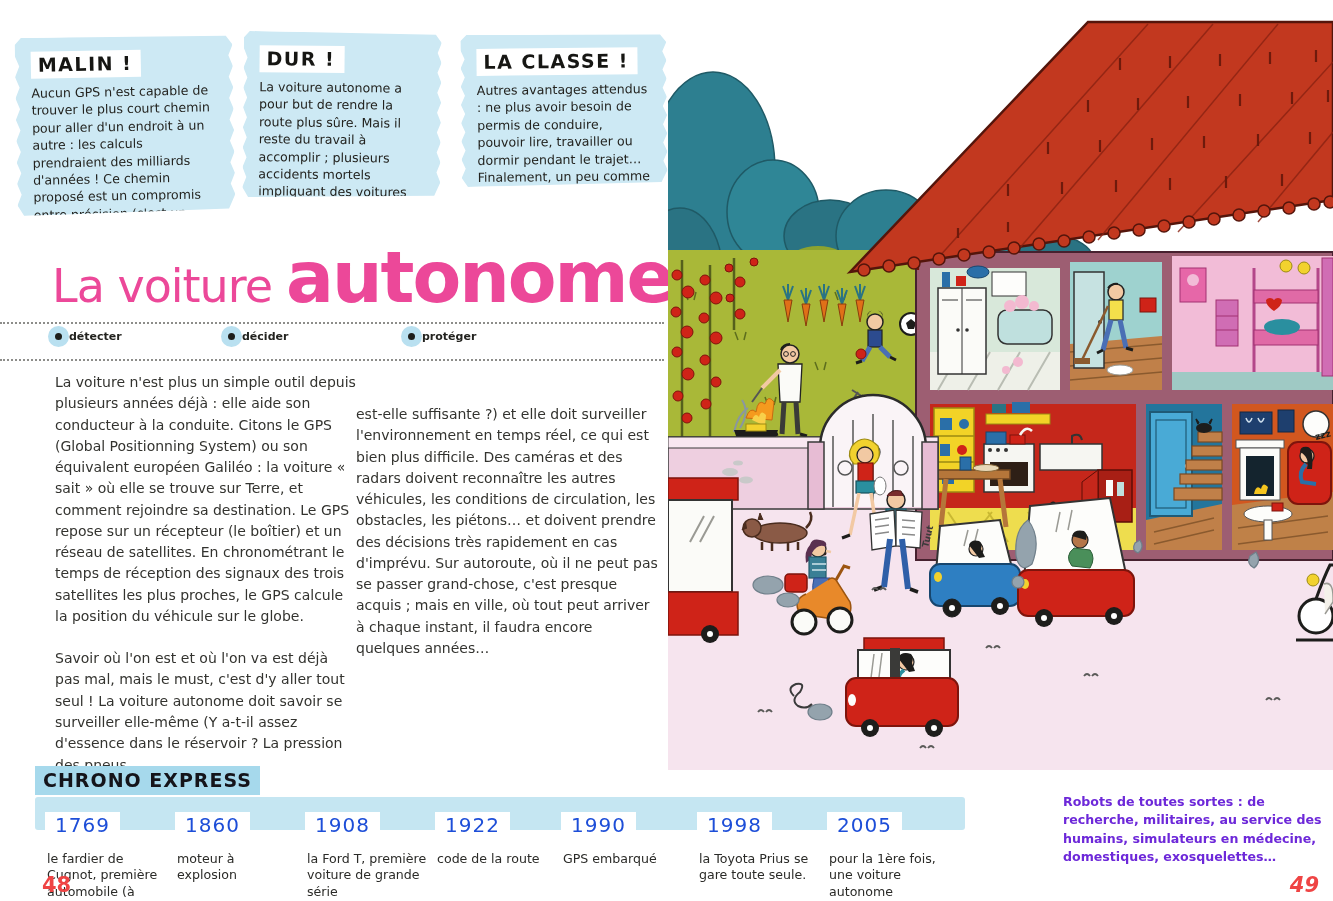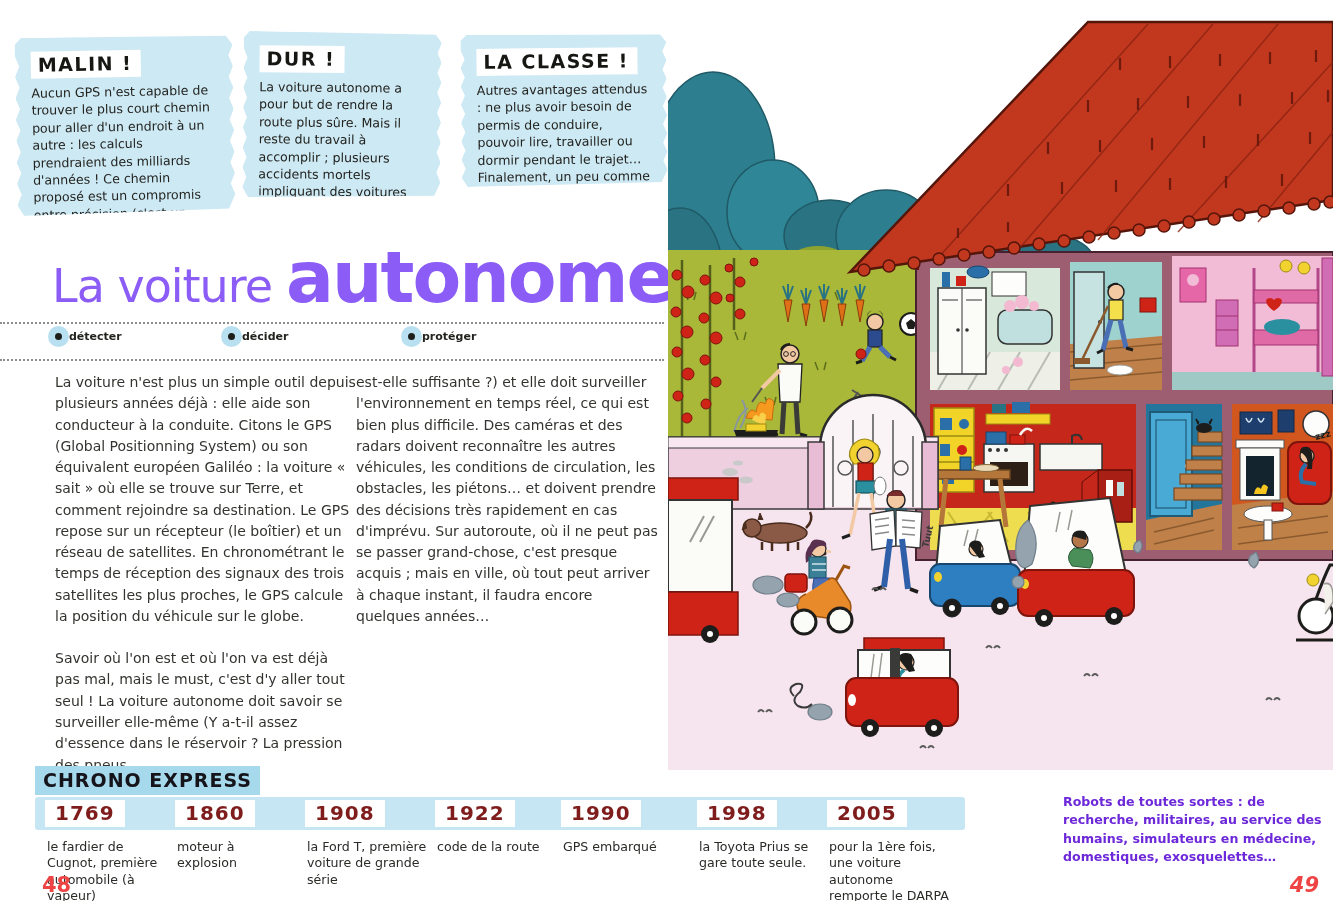--- a/index.html
+++ b/index.html
@@ -21,21 +21,21 @@
     font-weight:bold;font-size:19px;letter-spacing:1.5px;
     padding:2px 9px 3px 7px;margin-bottom:6px;
   }
   .info-box p{margin:0;font-size:12.6px;line-height:1.38;font-weight:500;}
   .box1{left:16px;top:36px;width:218px;height:178px;transform:rotate(-1.1deg);}
   .box2{left:243px;top:32px;width:198px;height:166px;transform:rotate(0.6deg);}
   .box3{left:461px;top:34px;width:206px;height:152px;transform:rotate(-0.6deg);}
   
   .title{
     position:absolute;left:52px;top:236px;margin:0;
-    display:flex;align-items:baseline;gap:14px;color:#8b5cf6;white-space:nowrap;
+    display:flex;align-items:baseline;gap:14px;color:#ec4899;white-space:nowrap;
   }
   .title .title-prefix{font-size:46px;font-weight:500;letter-spacing:-1px;}
   .title .title-main{font-size:71px;font-weight:bold;letter-spacing:-2px;text-align:right;}
   
   .rule{position:absolute;left:0;width:664px;border-top:2px dotted #8d8d8a;height:0;}
   .rule-top{top:322px;}
   .rule-bottom{top:359px;}
   .tags{position:absolute;top:330px;left:0;width:664px;height:26px;}
   .tag{position:absolute;font-size:11px;font-weight:600;color:#23231f;display:flex;align-items:center;}
   .tag .dot{
@@ -43,32 +43,32 @@
     margin-right:7px;position:relative;flex:0 0 auto;
   }
   .tag .dot::before{
     content:"";position:absolute;left:-7px;top:-7px;width:21px;height:21px;
     background:#b9e0f0;border-radius:50%;z-index:-1;
   }
   .tag1{left:55px;} .tag2{left:228px;} .tag3{left:408px;}
   
   .col{position:absolute;top:372px;width:302px;font-size:14px;line-height:1.52;color:#33332f;}
   .col p{margin:0 0 21px 0;}
-  .col1{left:55px;} .col2{left:356px;}
+  .col1{left:55px;} .col2{left:356px;margin-top:32px;}
   
   .timeline{position:absolute;left:35px;top:766px;width:940px;height:130px;}
   .tl-header{
     position:absolute;left:0;top:0;background:#a6d9ec;color:#14141a;
     font-weight:bold;font-size:19px;letter-spacing:1px;padding:3px 8px 4px 8px;
   }
   .tl-bar{position:absolute;left:0;top:31px;width:930px;height:33px;background:#c5e6f2;border-radius:3px;}
   .tl-event{position:absolute;top:34px;width:122px;}
   .tl-year{
-    display:inline-block;background:#ffffff;color:#7f1d1d;
-    font-weight:bold;font-size:20px;letter-spacing:1px;padding:1px 10px 2px 10px;
+    display:inline-block;background:#ffffff;color:#1d4ed8;
+    font-weight:normal;font-size:20px;letter-spacing:1px;padding:1px 10px 2px 10px;margin-top:12px;
   }
   .tl-text{margin:12px 0 0 2px;font-size:12.6px;line-height:1.3;color:#2b2b28;font-weight:500;}
   .ev0{left:10px;} .ev1{left:140px;} .ev2{left:270px;} .ev3{left:400px;}
   .ev4{left:526px;} .ev5{left:662px;} .ev6{left:792px;}
   
   .caption{
     position:absolute;left:1063px;top:793px;width:262px;margin:0;
     font-size:12.6px;line-height:1.45;font-weight:bold;color:#6d28d9;
   }
   .pageno{position:absolute;bottom:4px;font-size:21px;font-weight:bold;color:#ef4444;}

